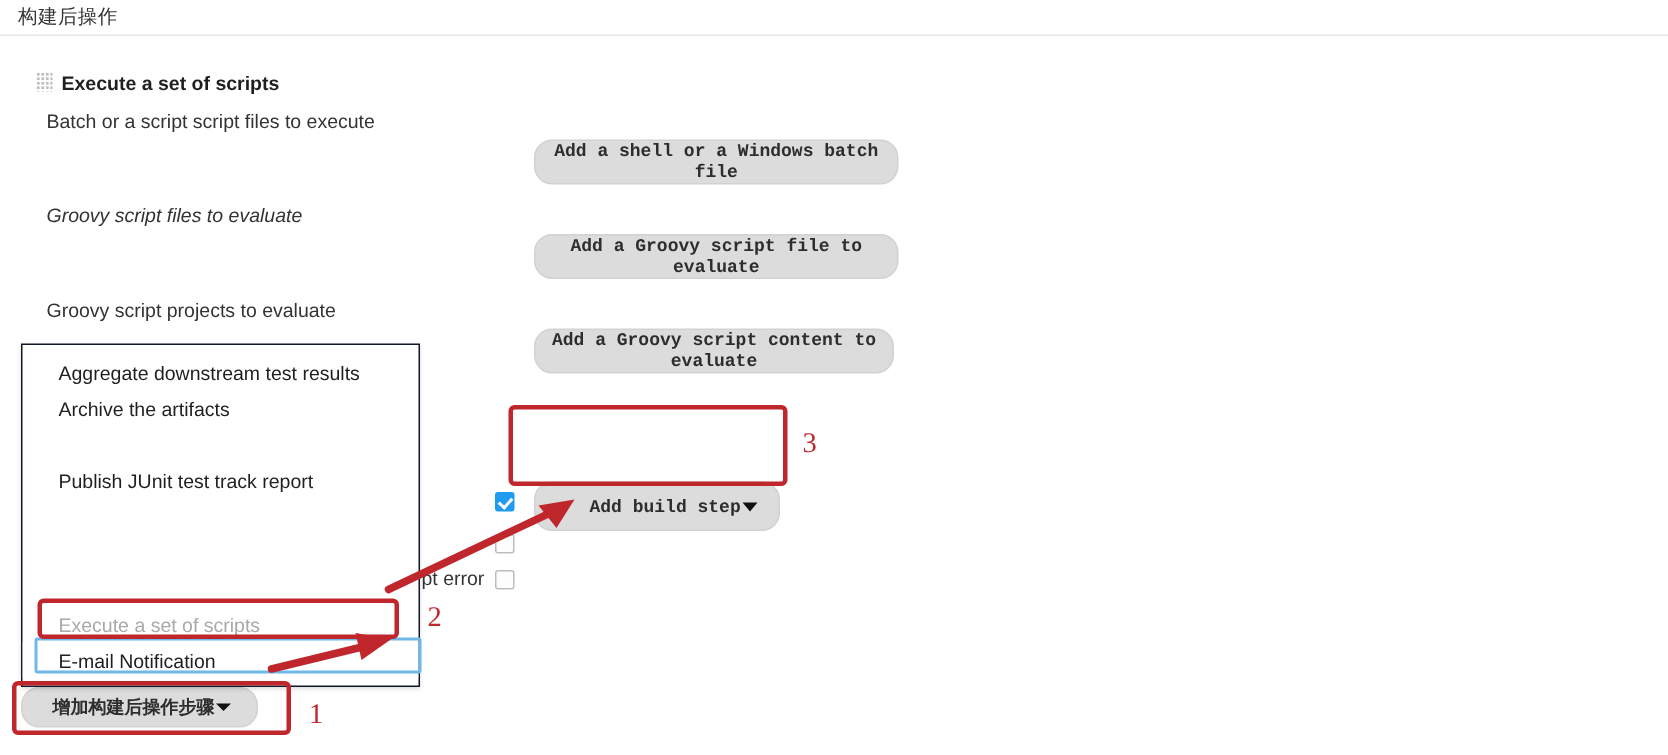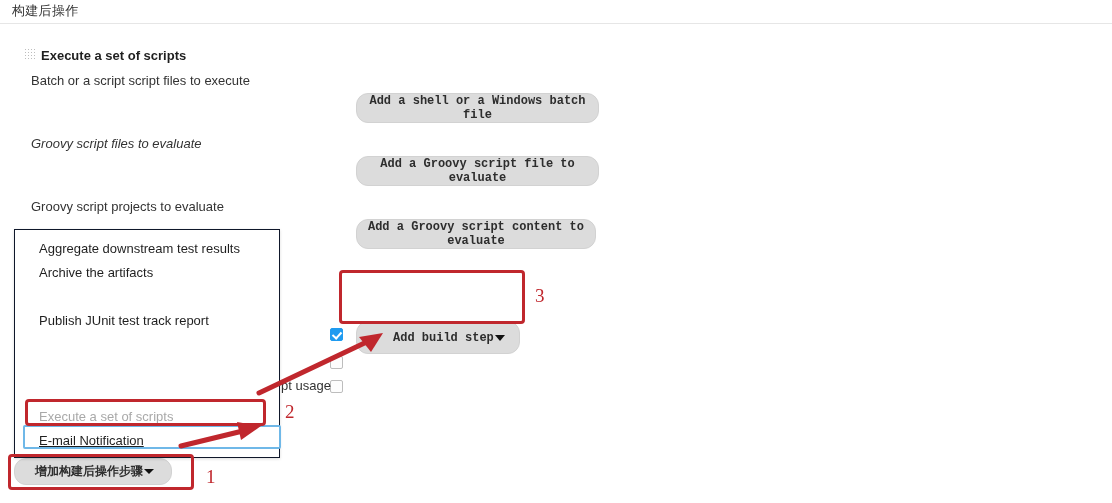--- a/index.html
+++ b/index.html
@@ -163,21 +163,20 @@
     display: flex;
     align-items: center;
     font-size: 13px;
     color: #1f1f1f;
     white-space: nowrap;
     cursor: pointer;
   }
   .menu-item.disabled { color: #a9a9a9; cursor: default; }
   .menu-item.selected {
     background: #ffffff;
-    text-decoration: underline;
   }
 
   
   .anno-box {
     position: absolute;
     box-sizing: border-box;
     border: 3px solid #c0272d;
     border-radius: 4px;
     z-index: 20;
     pointer-events: none;
@@ -222,21 +221,21 @@
   <div class="btn btn-gcont">Add a Groovy script content to evaluate</div>
 
   <div class="btn btn-addstep">
     <span>Add build step</span>
     <span class="caret"></span>
   </div>
 
   <div class="cb checked cb-0"></div>
   <div class="cb cb-1"></div>
   <div class="cb cb-2"></div>
-  <div class="cb-text">pt usage</div>
+  <div class="cb-text">pt error</div>
 
   <div class="menu">
     <div class="menu-item" style="top:6px">Aggregate downstream test results</div>
     <div class="menu-item" style="top:30px">Archive the artifacts</div>
     <div class="menu-item" style="top:78px">Publish JUnit test track report</div>
     <div class="menu-item disabled" style="top:174px">Execute a set of scripts</div>
     <div class="menu-item selected" style="top:198px">E-mail Notification</div>
   </div>
 
   <div class="btn btn-addpost">

